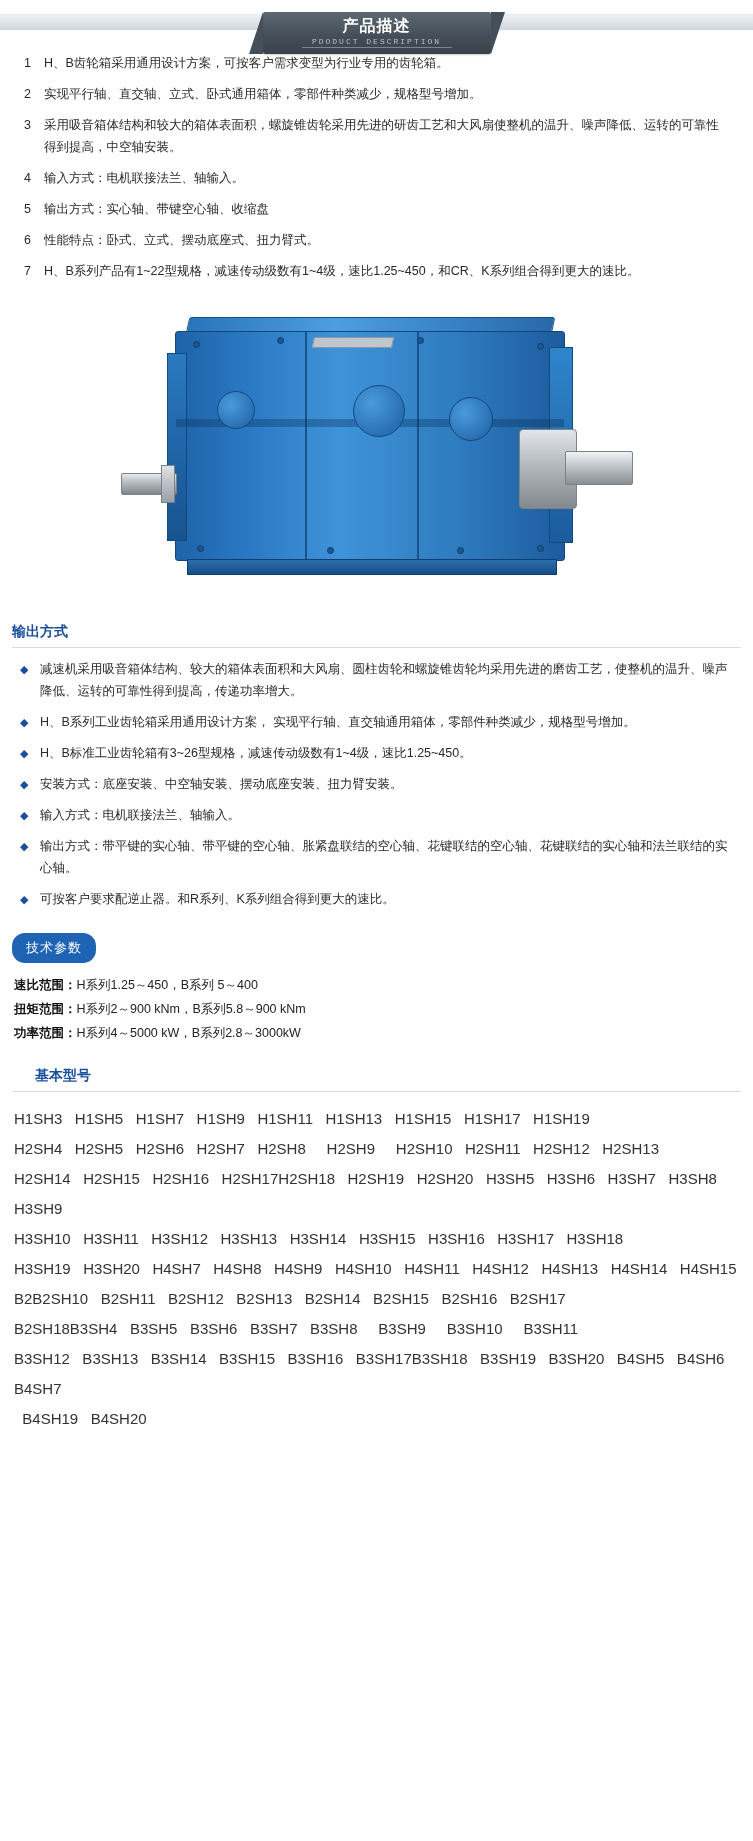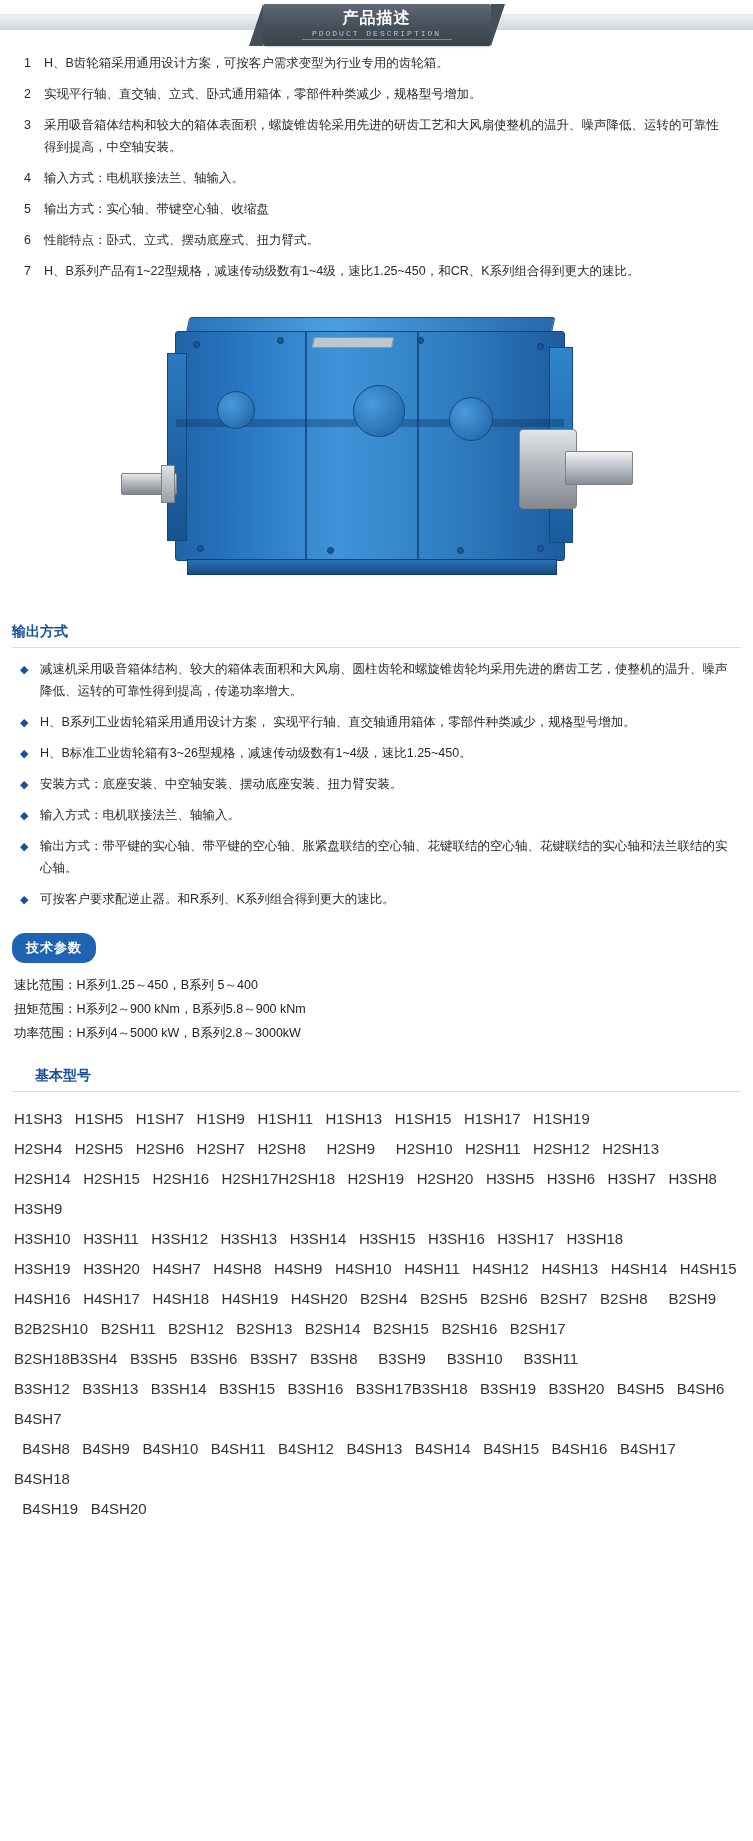--- a/index.html
+++ b/index.html
@@ -33,21 +33,21 @@
   }
   .banner .bar-right {
     position: absolute;
     right: 0; top: 14px;
     width: 290px; height: 16px;
     background: linear-gradient(to bottom, #eef1f4 0%, #dfe4e9 50%, #cfd6dd 100%);
     border-top: 1px solid #e8ebee;
   }
   .banner .plate {
     position: absolute;
-    left: 50%; top: 4px;
+    left: 50%; top: 12px;
     transform: translateX(-50%);
     width: 228px; height: 42px;
     background: linear-gradient(to bottom, #5d6873 0%, #454f59 55%, #39424b 100%);
     border-radius: 2px;
     text-align: center;
     box-shadow: 0 1px 2px rgba(0,0,0,0.2);
   }
   .banner .plate:before {
     content: "";
     position: absolute;
@@ -268,34 +268,34 @@
     line-height: 22px;
   }
   .feat .ftxt { flex: 1; }
 
   
   .tech-badge {
     display: inline-block;
     background: #1f63b4;
     color: #fff;
     font-size: 13px;
-    font-weight: bold;
+    font-weight: normal;
     padding: 6px 14px;
     border-radius: 13px;
     margin: 10px 0 10px 12px;
     letter-spacing: 1px;
   }
   .tech-line {
     font-size: 12.5px;
     color: #222;
     line-height: 24px;
     padding-left: 14px;
   }
   .tech-line b {
-    font-weight: normal;
+    font-weight: bold;
     color: #111;
   }
 
   
   .models {
     padding: 2px 14px 20px 14px;
   }
   .model-row {
     font-size: 15px;
     color: #333;
@@ -437,21 +437,19 @@
   
   <h2 class="sec-title" style="margin-top:14px;margin-left:23px;">基本型号</h2>
   <div class="sec-rule"></div>
 
   <div class="models">
     <div class="model-row">H1SH3   H1SH5   H1SH7   H1SH9   H1SH11   H1SH13   H1SH15   H1SH17   H1SH19</div>
     <div class="model-row">H2SH4   H2SH5   H2SH6   H2SH7   H2SH8     H2SH9     H2SH10   H2SH11   H2SH12   H2SH13</div>
     <div class="model-row">H2SH14   H2SH15   H2SH16   H2SH17H2SH18   H2SH19   H2SH20   H3SH5   H3SH6   H3SH7   H3SH8   H3SH9</div>
     <div class="model-row">H3SH10   H3SH11   H3SH12   H3SH13   H3SH14   H3SH15   H3SH16   H3SH17   H3SH18</div>
     <div class="model-row">H3SH19   H3SH20   H4SH7   H4SH8   H4SH9   H4SH10   H4SH11   H4SH12   H4SH13   H4SH14   H4SH15</div>
-    <div class="model-row">H4SH16   H4SH17   H4SH18   H4SH19   H4SH20   B2SH4   B2SH5   B2SH6   B2SH7   B2SH8     B2SH9</div>
     <div class="model-row">B2B2SH10   B2SH11   B2SH12   B2SH13   B2SH14   B2SH15   B2SH16   B2SH17</div>
     <div class="model-row">B2SH18B3SH4   B3SH5   B3SH6   B3SH7   B3SH8     B3SH9     B3SH10     B3SH11</div>
     <div class="model-row">B3SH12   B3SH13   B3SH14   B3SH15   B3SH16   B3SH17B3SH18   B3SH19   B3SH20   B4SH5   B4SH6   B4SH7</div>
-    <div class="model-row">  B4SH8   B4SH9   B4SH10   B4SH11   B4SH12   B4SH13   B4SH14   B4SH15   B4SH16   B4SH17   B4SH18</div>
     <div class="model-row">  B4SH19   B4SH20</div>
   </div>
 
 </div>
 
 </body></html>

